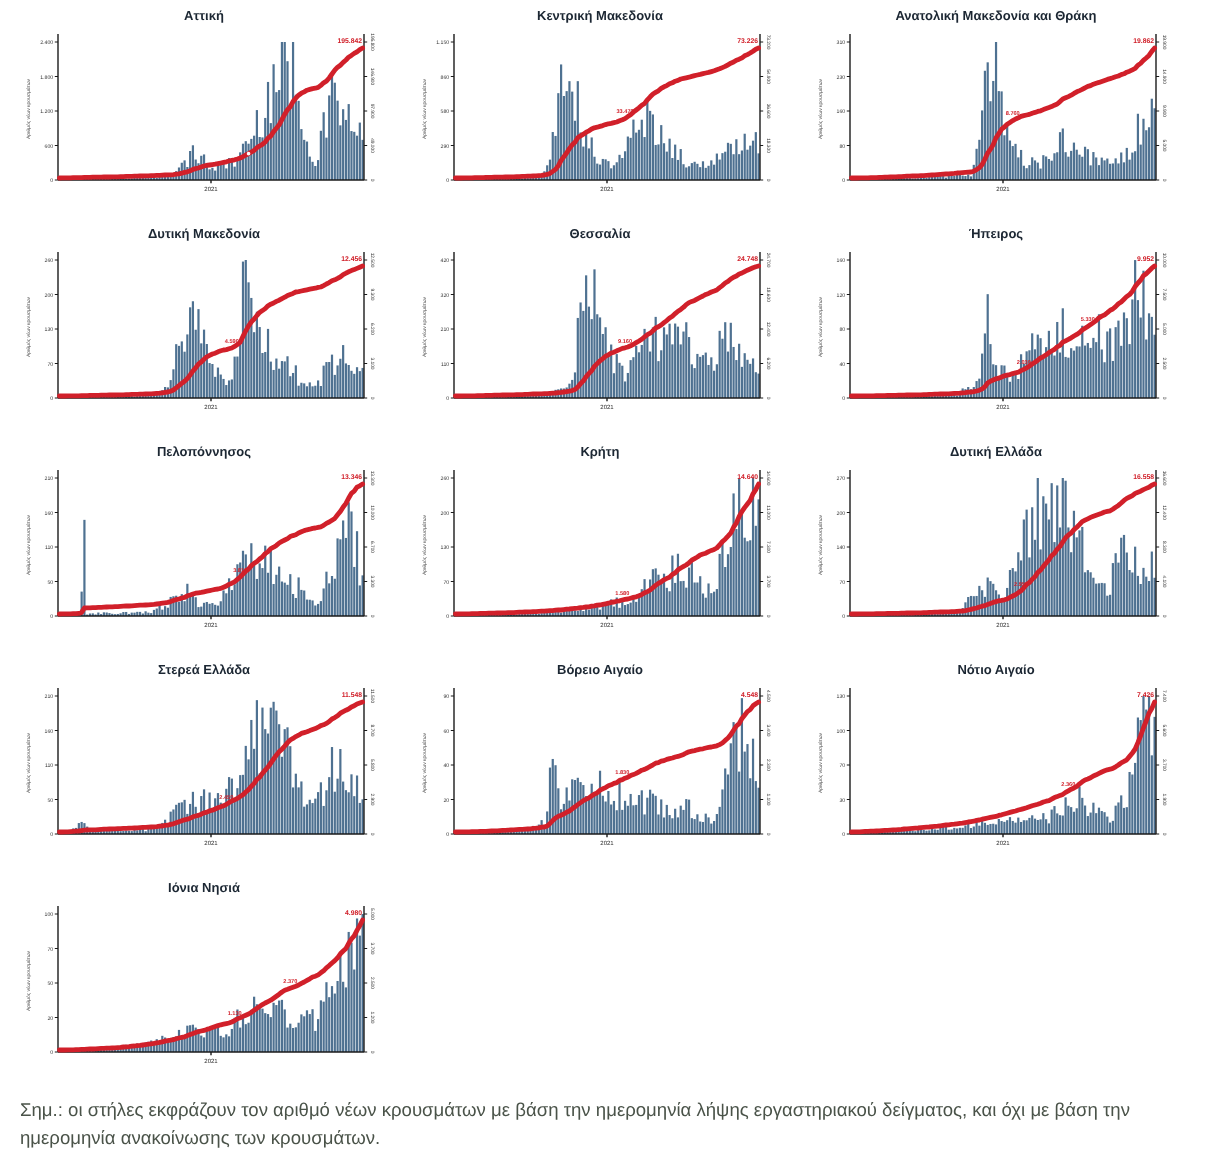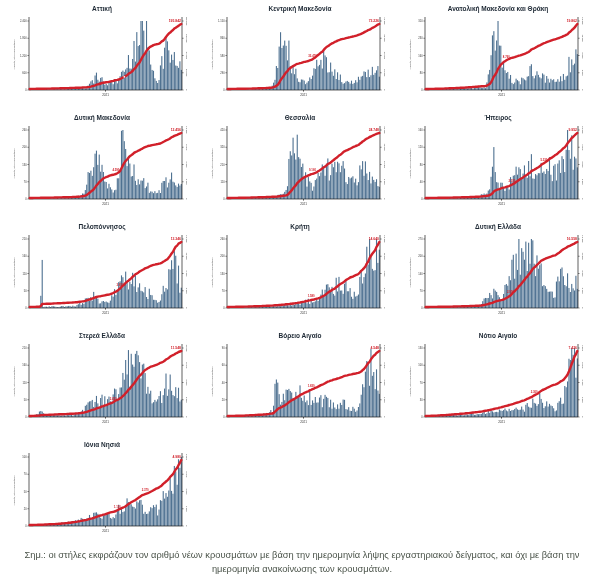--- a/index.html
+++ b/index.html
@@ -11,21 +11,21 @@
   .grid{padding:4px 4px 0 6px;}
   .row{display:flex;gap:6px;margin-bottom:8px;}
   .cell{width:192px;}
   .chart-title{
     text-align:center;font-size:6.5px;font-weight:bold;color:#1c2733;
     height:9px;line-height:9px;white-space:nowrap;
   }
   .cell svg{display:block;}
   .footnote{
     margin:4px 12px 0 10px;font-size:9.3px;color:#4a5349;line-height:1.5;
-    text-align:center;
+    text-align:left;
   }
 </style>
 </head>
 <body>
 
 <div class="grid">
     <div class="row">
       <div class="cell">
         <div class="chart-title">Αττική</div>
         <svg width="192" height="92" viewBox="0 0 192 92">

